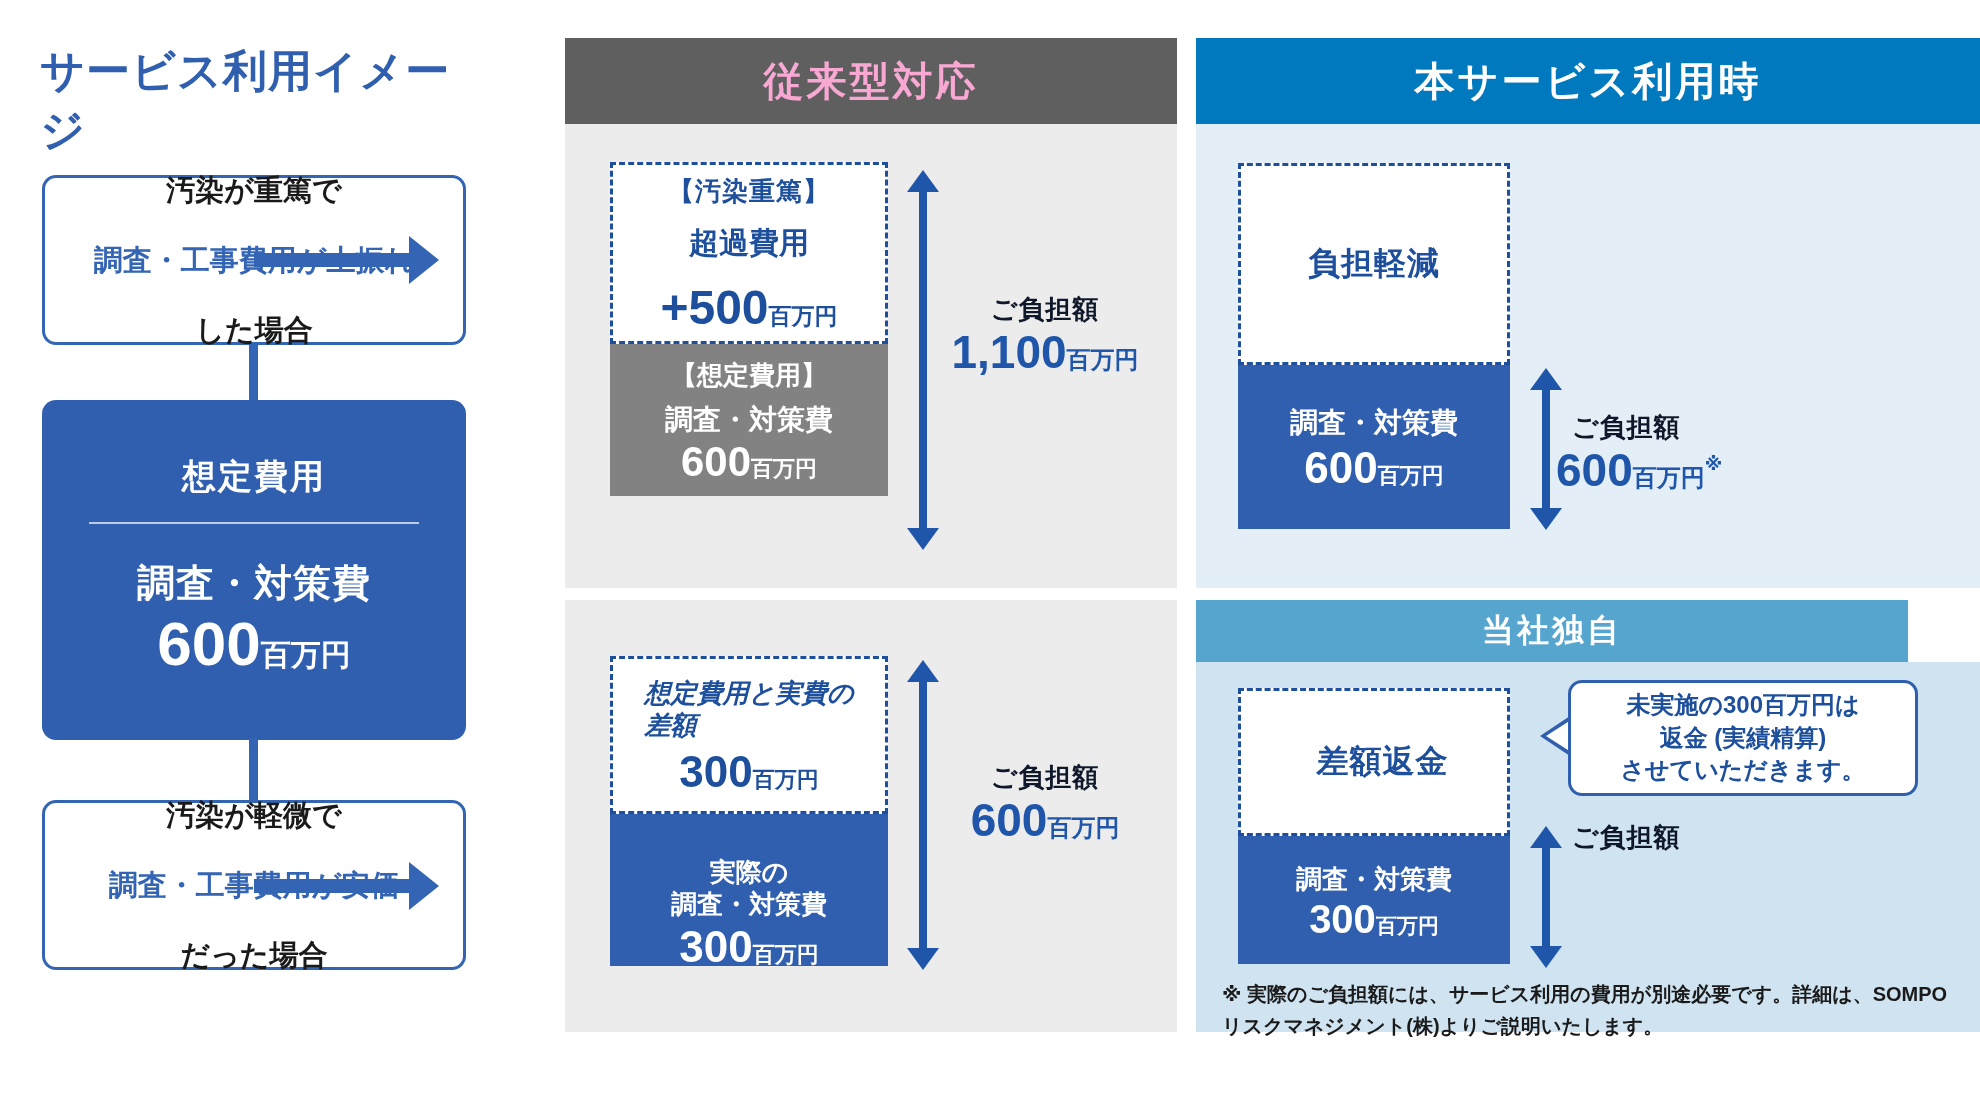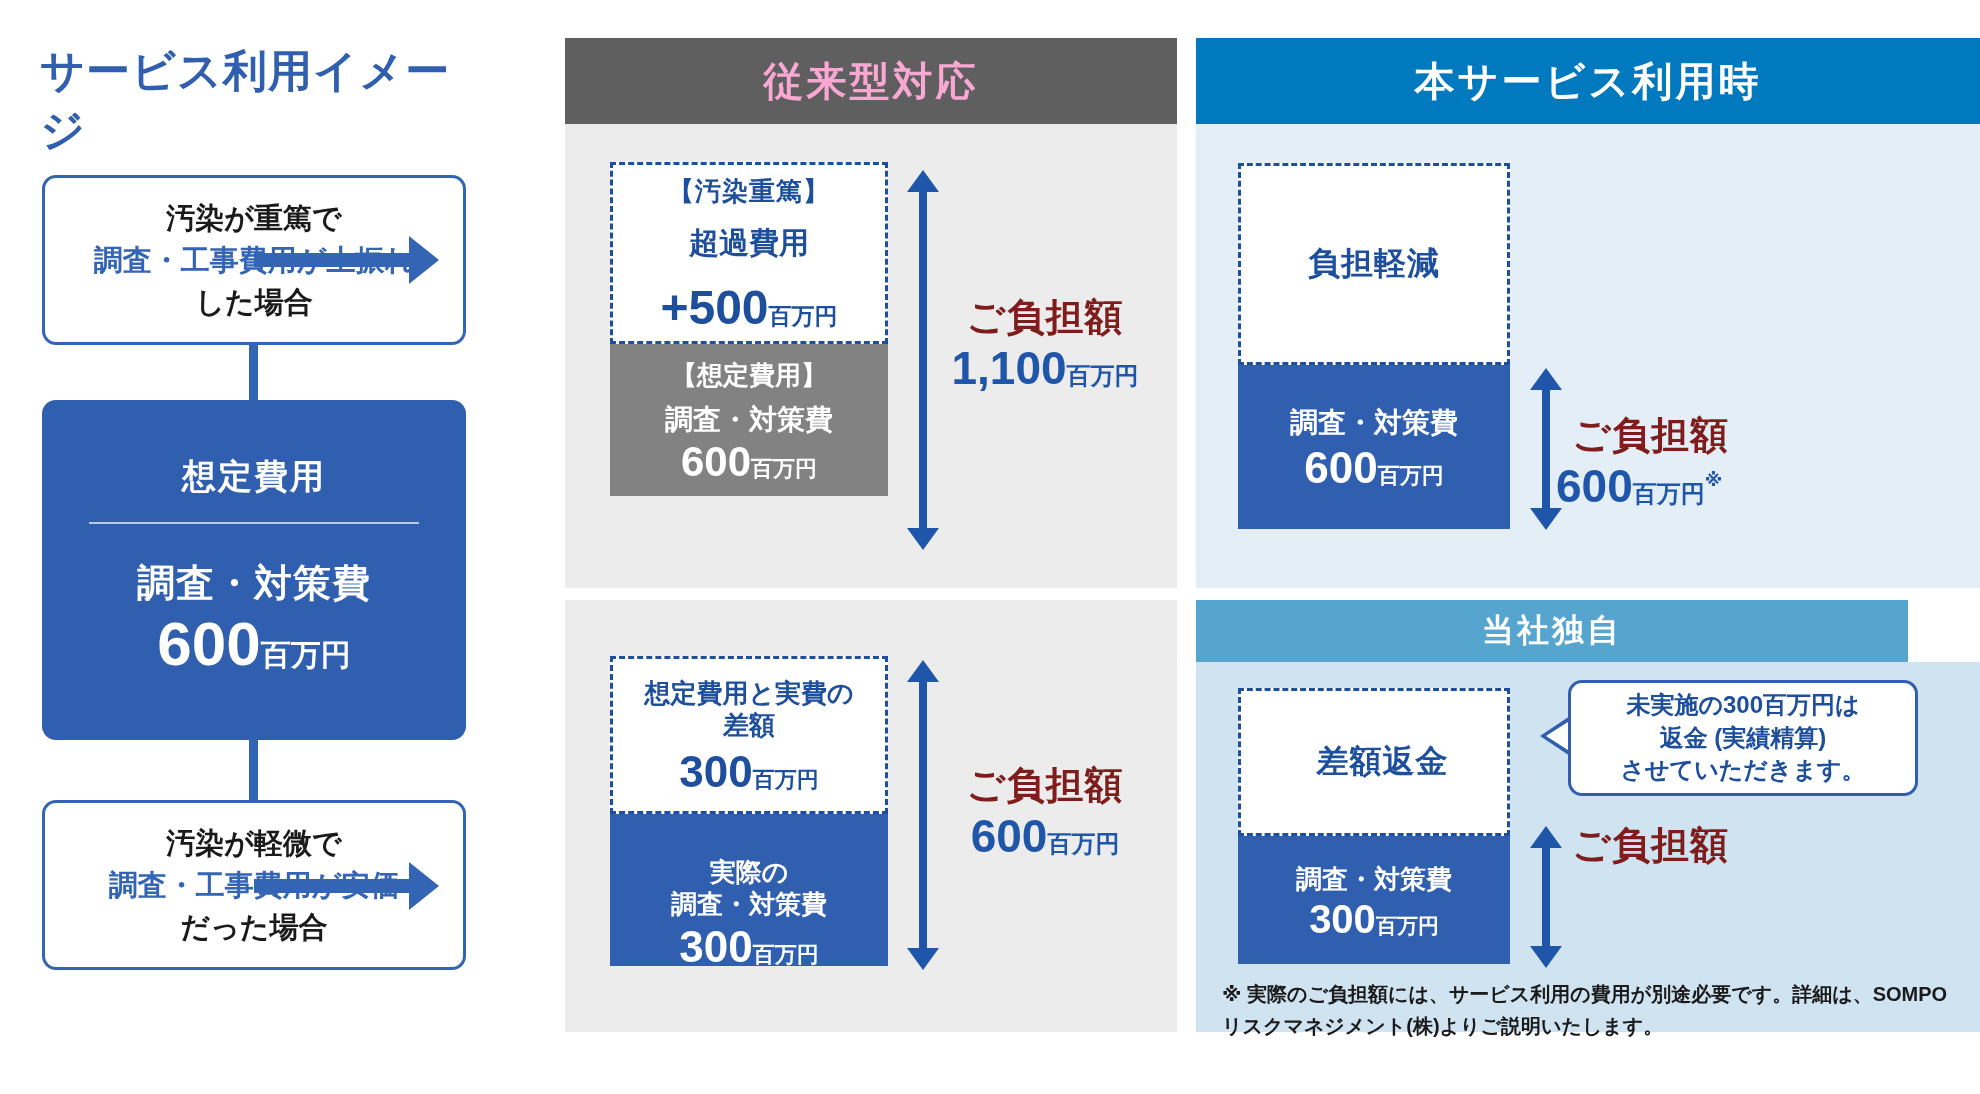--- a/index.html
+++ b/index.html
@@ -14,21 +14,21 @@
 
   
   #left-title{
     left:40px;top:42px;width:420px;
     font-size:44px;font-weight:bold;color:#2f5fae;
     letter-spacing:1px;
   }
   .rbox{
     border:3px solid #3465b4;border-radius:14px;background:#fff;
     display:flex;flex-direction:column;align-items:center;justify-content:center;
-    color:#1a1a1a;font-size:29px;font-weight:bold;line-height:1.45;
+    color:#1a1a1a;font-size:29px;font-weight:bold;line-height:1.45;gap:28px;
   }
   .rbox .hl{color:#3465b4;}
   #case-top{left:42px;top:175px;width:424px;height:170px;}
   #case-bottom{left:42px;top:800px;width:424px;height:170px;}
 
   #center-box{
     left:42px;top:400px;width:424px;height:340px;
     background:#2f5fae;border-radius:14px;
     display:flex;flex-direction:column;align-items:center;
     color:#ffffff;
@@ -79,39 +79,39 @@
   #m1-excess .amt{font-size:48px;font-weight:bold;line-height:1;margin-top:20px;}
   #m1-excess .amt .unit{font-size:23px;font-weight:bold;}
 
   #m1-base{left:610px;top:344px;width:278px;height:152px;}
   #m1-base .lbl{font-size:26px;font-weight:bold;}
   #m1-base .lbl2{font-size:28px;font-weight:bold;margin-top:8px;}
   #m1-base .amt{font-size:42px;font-weight:bold;line-height:1;margin-top:2px;}
   #m1-base .amt .unit{font-size:22px;font-weight:bold;}
 
   #m2-diff{left:610px;top:656px;width:278px;height:158px;}
-  #m2-diff .lbl{font-size:26px;font-weight:bold;line-height:1.25;text-align:center;}
+  #m2-diff .lbl{font-size:26px;font-weight:bold;line-height:1.25;font-style:italic;}
   #m2-diff .amt{font-size:44px;font-weight:bold;line-height:1;margin-top:8px;}
   #m2-diff .amt .unit{font-size:22px;font-weight:bold;}
 
   #m2-actual{left:610px;top:814px;width:278px;height:152px;}
   #m2-actual .lbl{font-size:26px;font-weight:bold;line-height:1.25;text-align:center;margin-top:44px;}
   #m2-actual .amt{font-size:44px;font-weight:bold;line-height:1;margin-top:4px;}
   #m2-actual .amt .unit{font-size:22px;font-weight:bold;}
 
   
   .dbl{position:absolute;}
   .dbl .stem{position:absolute;left:50%;transform:translateX(-50%);width:8px;background:#1f56aa;}
   .dbl .up{position:absolute;left:50%;transform:translateX(-50%);width:0;height:0;
     border-left:16px solid transparent;border-right:16px solid transparent;border-bottom:22px solid #1f56aa;top:0;}
   .dbl .down{position:absolute;left:50%;transform:translateX(-50%);width:0;height:0;
     border-left:16px solid transparent;border-right:16px solid transparent;border-top:22px solid #1f56aa;bottom:0;}
 
   .burden{position:absolute;text-align:center;}
-  .burden .t{font-size:38px;font-weight:bold;color:#7f1d1d;letter-spacing:1px;}
+  .burden .t{font-size:26px;font-weight:bold;color:#0f172a;letter-spacing:1px;}
   .burden .v{font-size:46px;font-weight:bold;color:#1f56aa;line-height:1.1;}
   .burden .v .unit{font-size:24px;font-weight:bold;}
   .burden .v .star{font-size:18px;vertical-align:super;}
 
   
   #right-header{
     left:1196px;top:38px;width:784px;height:86px;background:#0079be;
     color:#fff;font-size:40px;font-weight:bold;letter-spacing:3px;
     display:flex;align-items:center;justify-content:center;
   }

